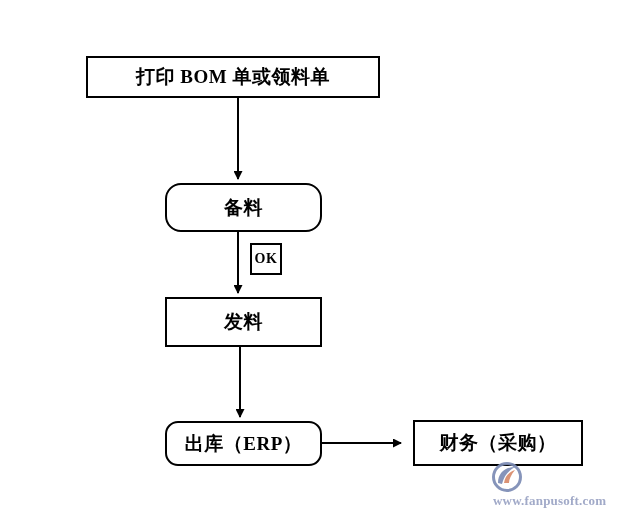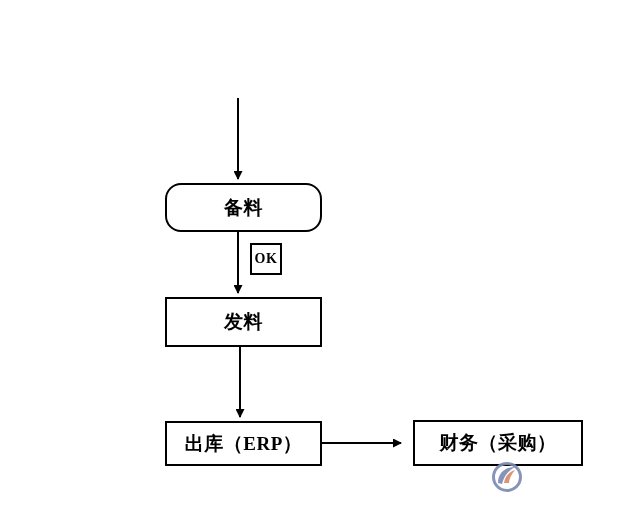--- a/index.html
+++ b/index.html
@@ -35,21 +35,21 @@
     letter-spacing: 0.5px;
     white-space: nowrap;
   }
 
   
   #node-print   { left: 86px;  top: 56px;  width: 294px; height: 42px; font-size: 19px; }
   #node-prepare { left: 165px; top: 183px; width: 157px; height: 49px; font-size: 19px; border-radius: 16px; }
   #node-ok      { left: 250px; top: 243px; width: 32px;  height: 32px; font-size: 14px;
                   border-width: 2px; font-family: "Liberation Serif", serif; }
   #node-issue   { left: 165px; top: 297px; width: 157px; height: 50px; font-size: 19px; }
-  #node-out     { left: 165px; top: 421px; width: 157px; height: 45px; font-size: 19px; }
+  #node-out     { left: 165px; top: 421px; width: 157px; height: 45px; font-size: 19px; border-radius: 13px; }
   #node-finance { left: 413px; top: 420px; width: 170px; height: 46px; font-size: 19px; }
 
   
   #connectors {
     position: absolute;
     left: 0; top: 0;
     width: 623px;
     height: 515px;
     pointer-events: none;
   }
@@ -105,20 +105,23 @@
 
     <line x1="238" y1="98" x2="238" y2="179" stroke="#000000" stroke-width="2" marker-end="url(#arrowhead)"></line>
 
     <line x1="238" y1="225" x2="238" y2="293" stroke="#000000" stroke-width="2" marker-end="url(#arrowhead)"></line>
 
     <line x1="240" y1="339" x2="240" y2="417" stroke="#000000" stroke-width="2" marker-end="url(#arrowhead)"></line>
 
     <line x1="322" y1="443" x2="401" y2="443" stroke="#000000" stroke-width="2" marker-end="url(#arrowhead)"></line>
   </svg>
 
+  <div class="node" id="node-print">
+    <span>打印 BOM 单或领料单</span>
+  </div>
 
   <div class="node" id="node-prepare">
     <span>备料</span>
   </div>
 
   <div class="node" id="node-ok">
     <span>OK</span>
   </div>
 
   <div class="node" id="node-issue">
@@ -134,15 +137,16 @@
   </div>
 
   <div id="watermark">
     <div id="wm-row">
       <svg id="wm-mark" viewBox="0 0 30 30">
         <circle cx="15" cy="15" r="13.5" fill="none" stroke="#7c8cb5" stroke-width="3"></circle>
         <path d="M 6 21 C 6 11, 13 5, 23 5 C 16 9, 12 14, 10 22 Z" fill="#7c8cb5"></path>
         <path d="M 12 21 C 13 14, 17 10, 23 8 C 19 13, 17 17, 17 21 Z" fill="#d98a6a"></path>
       </svg>
     </div>
+    <div id="wm-url">www.fanpusoft.com</div>
   </div>
 
 </div>
 
 </body></html>

